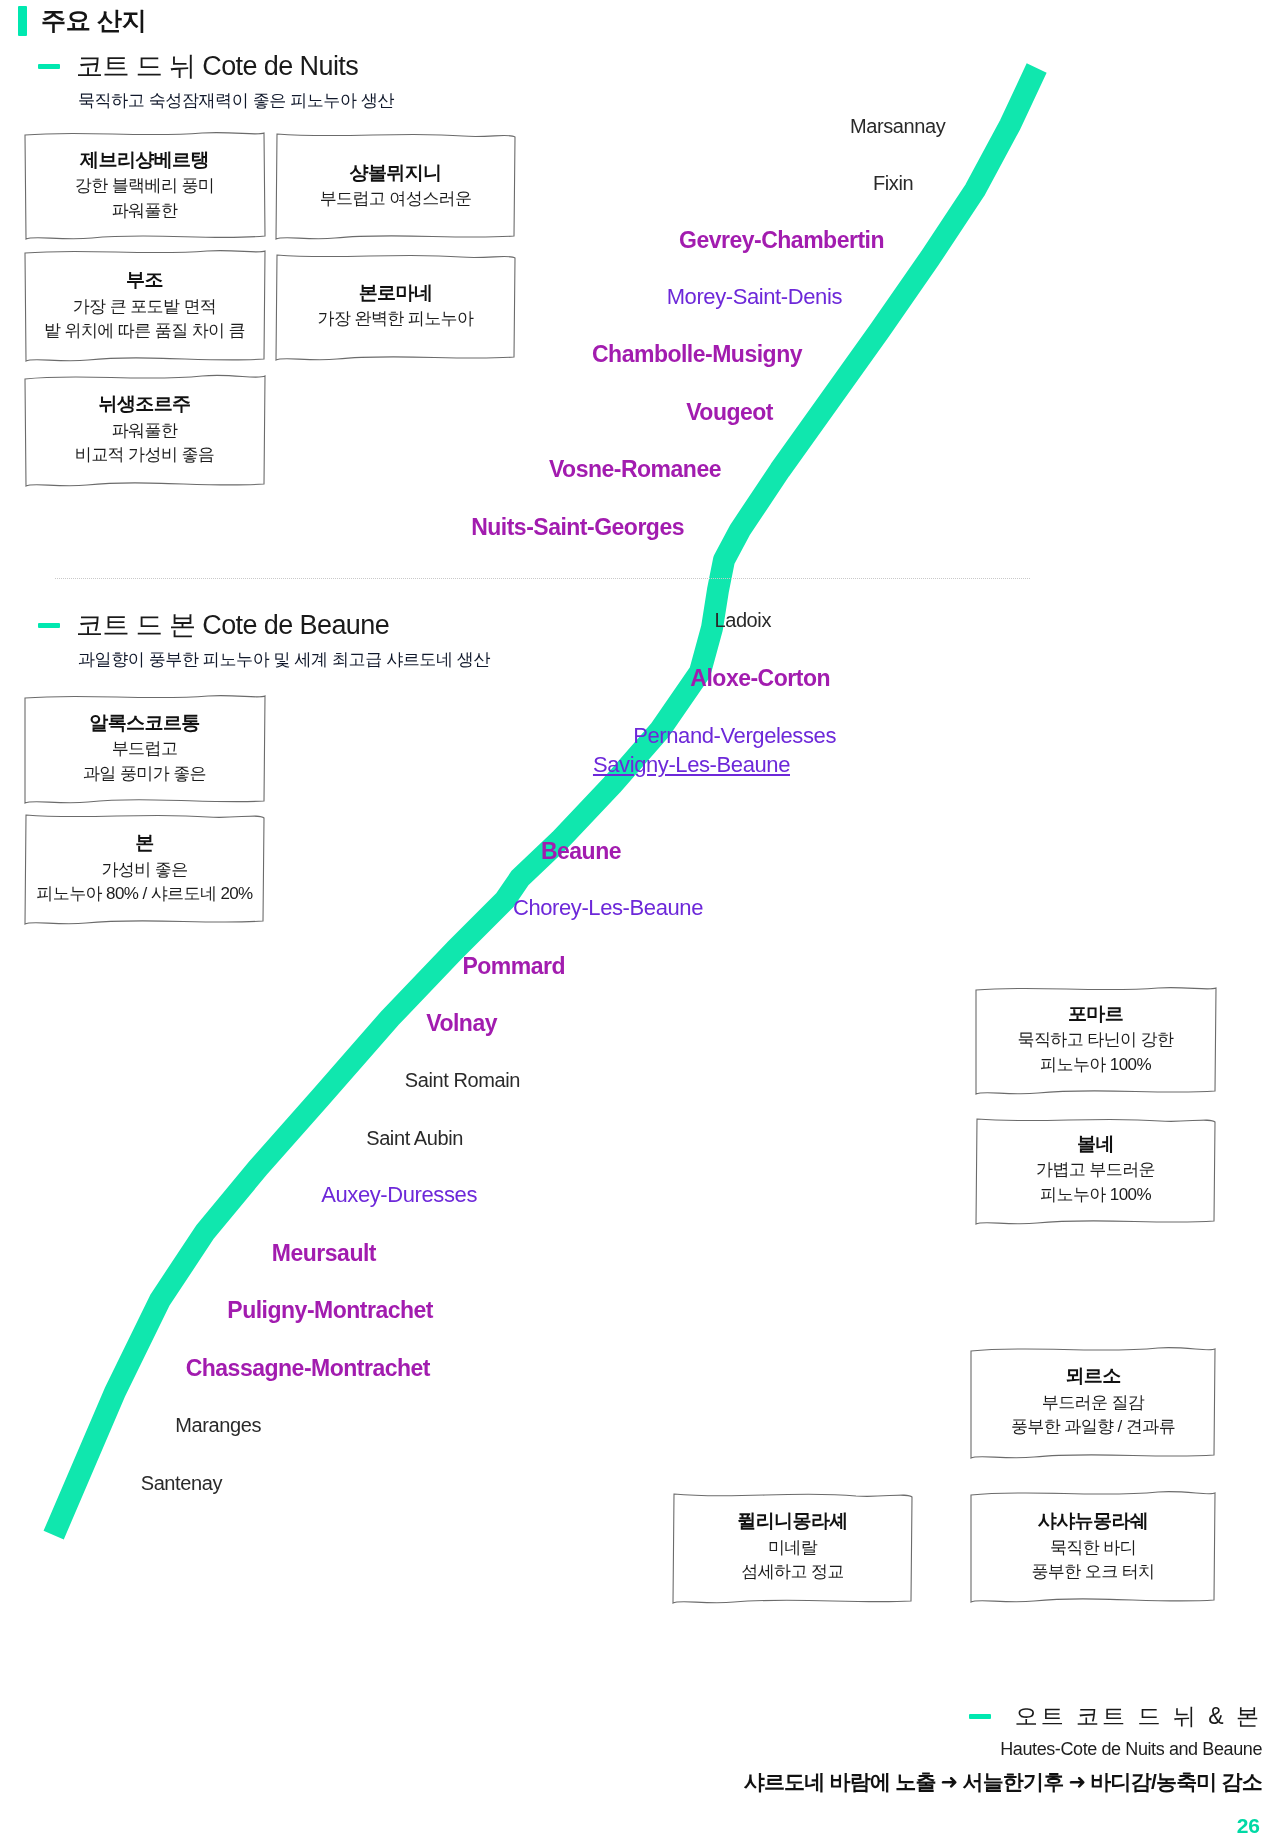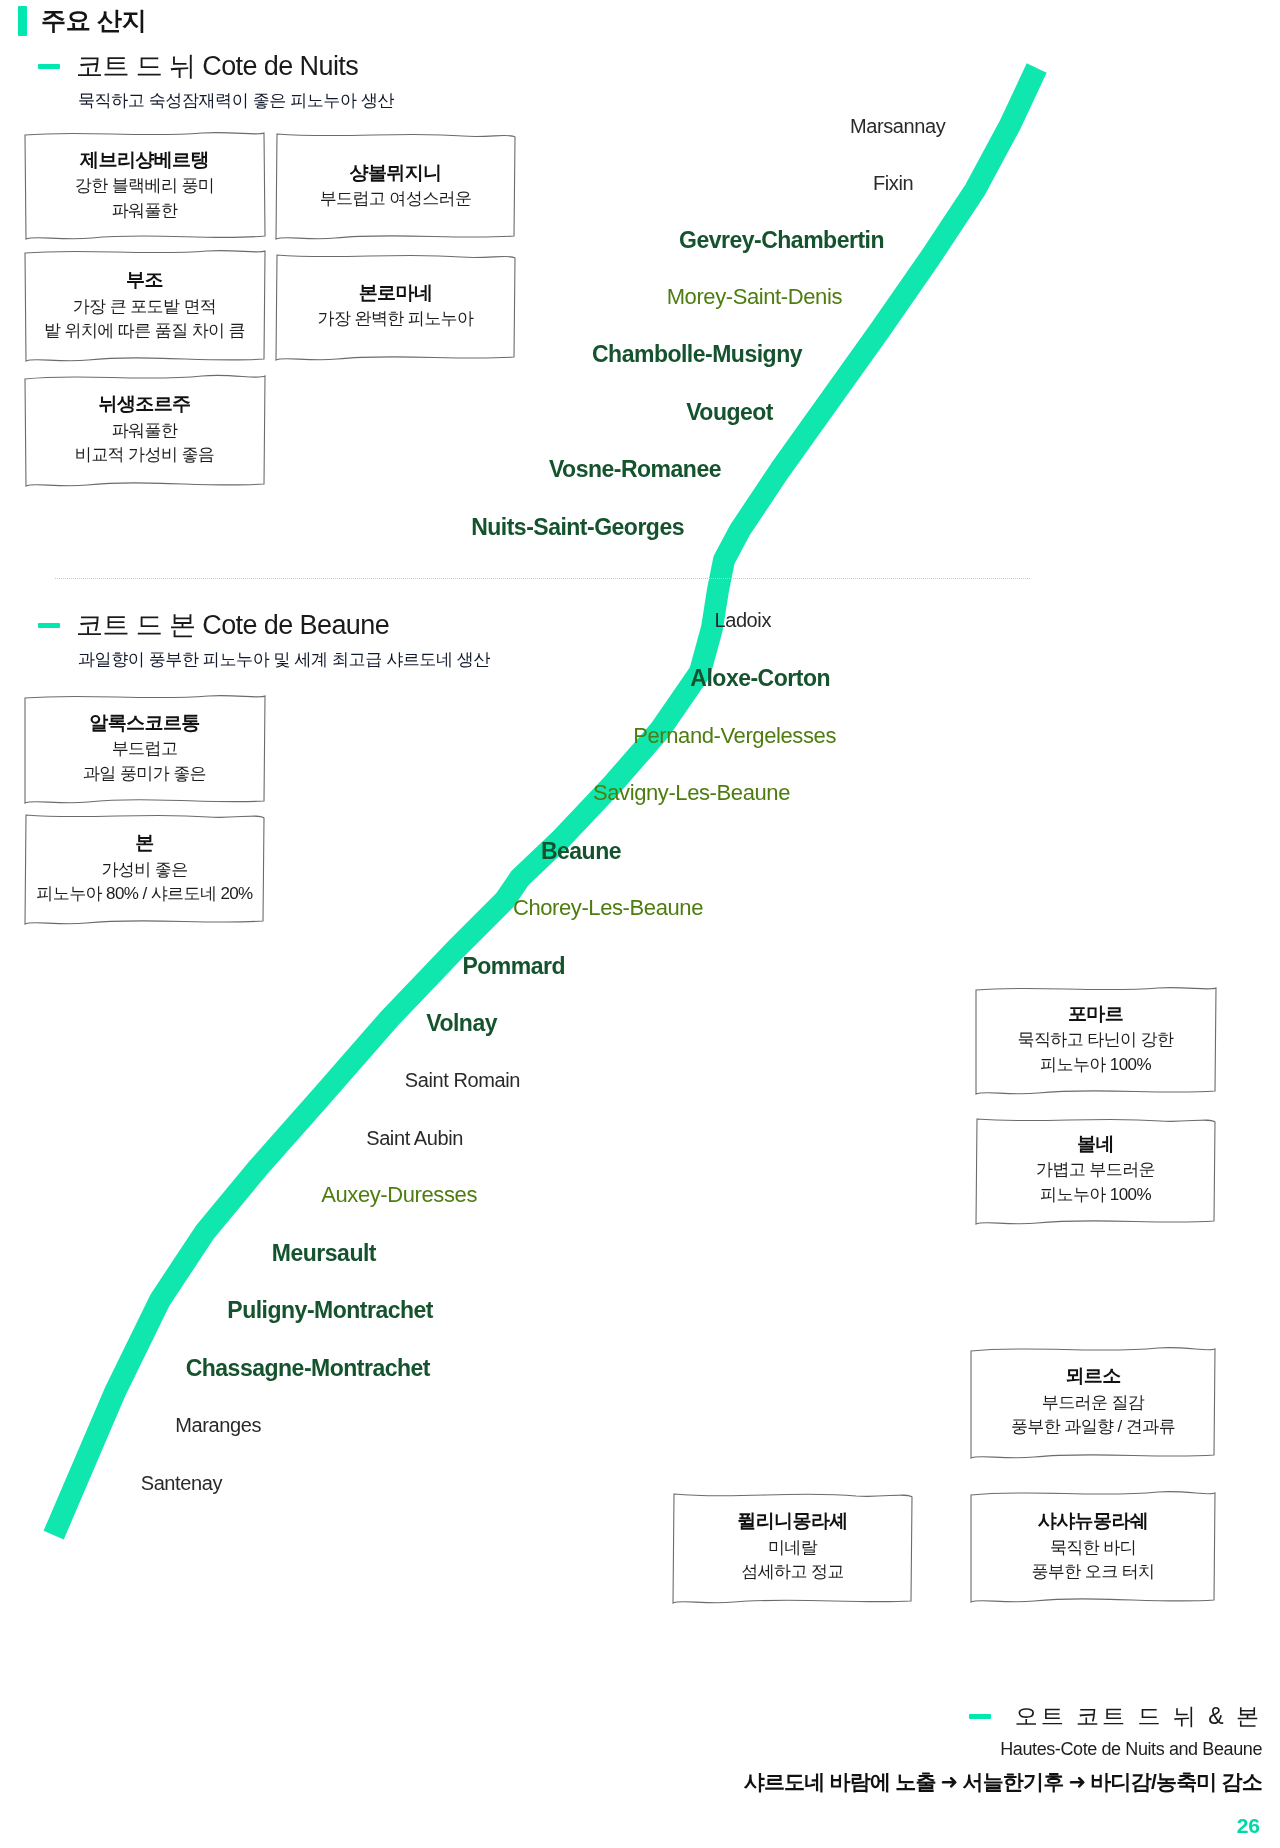--- a/index.html
+++ b/index.html
@@ -32,22 +32,22 @@
   .note .sk{position:absolute;inset:0;width:100%;height:100%;pointer-events:none;}
   .note .content{position:relative;z-index:1;width:100%;}
   .note .t{font-size:19px;font-weight:700;letter-spacing:-.6px;line-height:1.5;color:#111;}
   .note .d{font-size:17px;font-weight:400;letter-spacing:-.6px;line-height:1.45;color:#1c1c1c;}
 
   
   .village{position:absolute;white-space:nowrap;line-height:1;color:#191919;}
   .village.r{transform:translate(-100%,-50%);}
   .village.l{transform:translate(0,-50%);}
   .v-sm{font-size:20px;font-weight:400;letter-spacing:-.4px;color:#2a2a2a;}
-  .v-md{font-size:22px;font-weight:400;letter-spacing:-.4px;color:#4d7c0f;}
-  .v-lg{font-size:23px;font-weight:600;letter-spacing:-.5px;color:#14532d;}
+  .v-md{font-size:22px;font-weight:400;letter-spacing:-.4px;color:#6d28d9;}
+  .v-lg{font-size:23px;font-weight:600;letter-spacing:-.5px;color:#a21caf;}
 
   
   .divider{position:absolute;left:55px;top:578px;width:975px;border-top:1px dotted #c9c9c9;}
 
   
   .footer{position:absolute;right:18px;bottom:52px;text-align:right;}
   .footer .f1{display:flex;align-items:center;justify-content:flex-end;gap:24px;}
   .footer .f1 .ftitle{font-size:23px;letter-spacing:3px;color:#1a1a1a;font-weight:400;}
   .footer .f2{font-size:18px;letter-spacing:-.4px;color:#1d1d1d;margin-top:7px;}
   .footer .f3{font-size:21px;font-weight:700;letter-spacing:-.8px;color:#111;margin-top:8px;white-space:nowrap;}
@@ -222,21 +222,21 @@
   <div class="village r v-lg" style="left:884px;top:240px;">Gevrey-Chambertin</div>
   <div class="village r v-md" style="left:842px;top:297px;">Morey-Saint-Denis</div>
   <div class="village r v-lg" style="left:802px;top:354px;">Chambolle-Musigny</div>
   <div class="village r v-lg" style="left:773px;top:412px;">Vougeot</div>
   <div class="village r v-lg" style="left:721px;top:469px;">Vosne-Romanee</div>
   <div class="village r v-lg" style="left:684px;top:527px;">Nuits-Saint-Georges</div>
 
   <div class="village r v-sm" style="left:771px;top:620px;">Ladoix</div>
   <div class="village r v-lg" style="left:793px;top:678px;margin-left:37px;">Aloxe-Corton</div>
   <div class="village r v-md" style="left:836px;top:736px;">Pernand-Vergelesses</div>
-  <div class="village r v-md" style="left:790px;top:793px;">Savigny-Les-Beaune</div>
+  <div class="village r v-md" style="left:790px;top:765px;text-decoration:underline;">Savigny-Les-Beaune</div>
   <div class="village r v-lg" style="left:621px;top:851px;">Beaune</div>
   <div class="village r v-md" style="left:703px;top:908px;">Chorey-Les-Beaune</div>
   <div class="village r v-lg" style="left:565px;top:966px;">Pommard</div>
   <div class="village r v-lg" style="left:497px;top:1023px;">Volnay</div>
   <div class="village r v-sm" style="left:520px;top:1080px;">Saint Romain</div>
   <div class="village r v-sm" style="left:463px;top:1138px;">Saint Aubin</div>
   <div class="village r v-md" style="left:477px;top:1195px;">Auxey-Duresses</div>
   <div class="village r v-lg" style="left:376px;top:1253px;">Meursault</div>
   <div class="village r v-lg" style="left:433px;top:1310px;">Puligny-Montrachet</div>
   <div class="village r v-lg" style="left:430px;top:1368px;">Chassagne-Montrachet</div>

